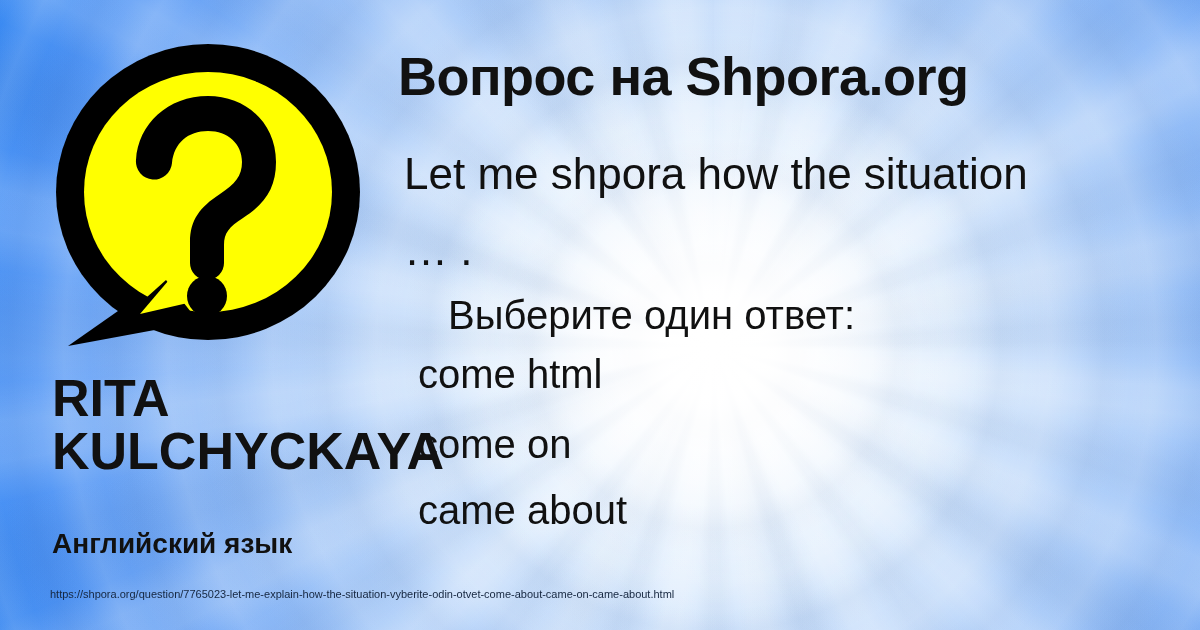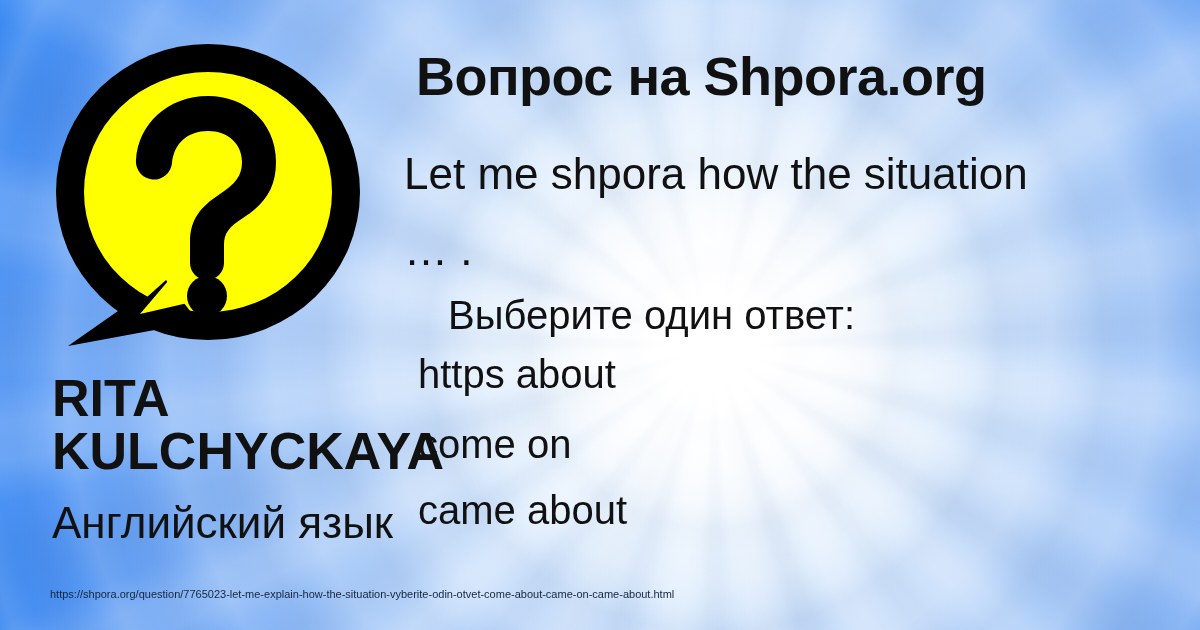--- a/index.html
+++ b/index.html
@@ -93,21 +93,20 @@
   
   .txt { position: absolute; color: #111111; white-space: nowrap; }
 
   #title {
     left: 398px;
     top: 48px;
     font-size: 54px;
     font-weight: bold;
     letter-spacing: -0.5px;
     line-height: 1.05;
-    margin-left: 18px;
   }
   #question-line1 {
     left: 404px;
     top: 152px;
     font-size: 44px;
     line-height: 1.0;
     font-weight: normal;
   }
   #question-line2 {
     left: 404px;
@@ -139,23 +138,23 @@
     width: 480px;
     font-size: 52px;
     font-weight: bold;
     line-height: 1.02;
     color: #111111;
     letter-spacing: 0px;
   }
   #subject {
     position: absolute;
     left: 52px;
-    top: 498px;
-    font-size: 44px;
-    font-weight: normal;
+    top: 528px;
+    font-size: 28px;
+    font-weight: bold;
     color: #111111;
     white-space: nowrap;
   }
   #url {
     position: absolute;
     left: 50px;
     top: 588px;
     font-size: 11px;
     color: #15263f;
     white-space: nowrap;
@@ -203,21 +202,21 @@
   </div>
 
   <div class="txt" id="title">Вопрос на Shpora.org</div>
 
   <div class="txt" id="question-line1">Let me shpora how the situation</div>
 
   <div class="txt" id="question-line2">… .</div>
 
   <div class="txt" id="choose-label">Выберите один ответ:</div>
 
-  <div class="txt option" id="option-0">https about</div>
+  <div class="txt option" id="option-0">come html</div>
 
   <div class="txt option" id="option-1">come on</div>
 
   <div class="txt option" id="option-2">came about</div>
 
   <div id="author">RITA KULCHYCKAYA</div>
 
   <div id="subject">Английский язык</div>
 
   <div id="url">https://shpora.org/question/7765023-let-me-explain-how-the-situation-vyberite-odin-otvet-come-about-came-on-came-about.html</div>

